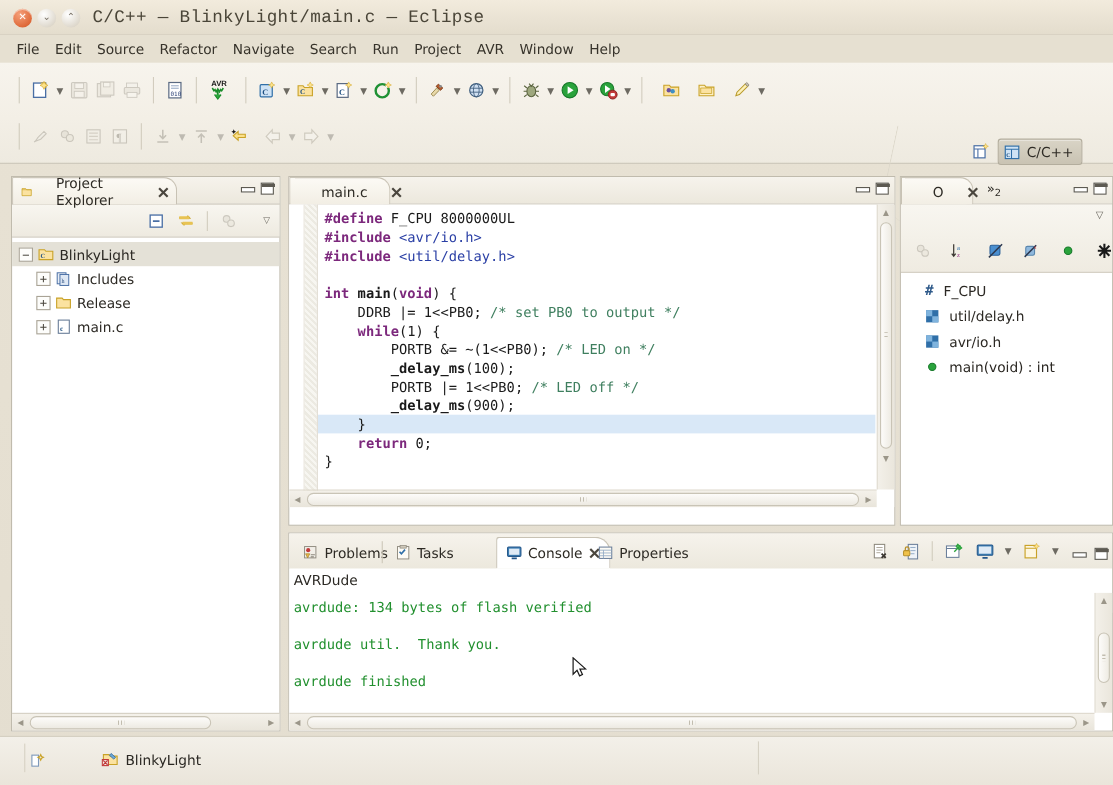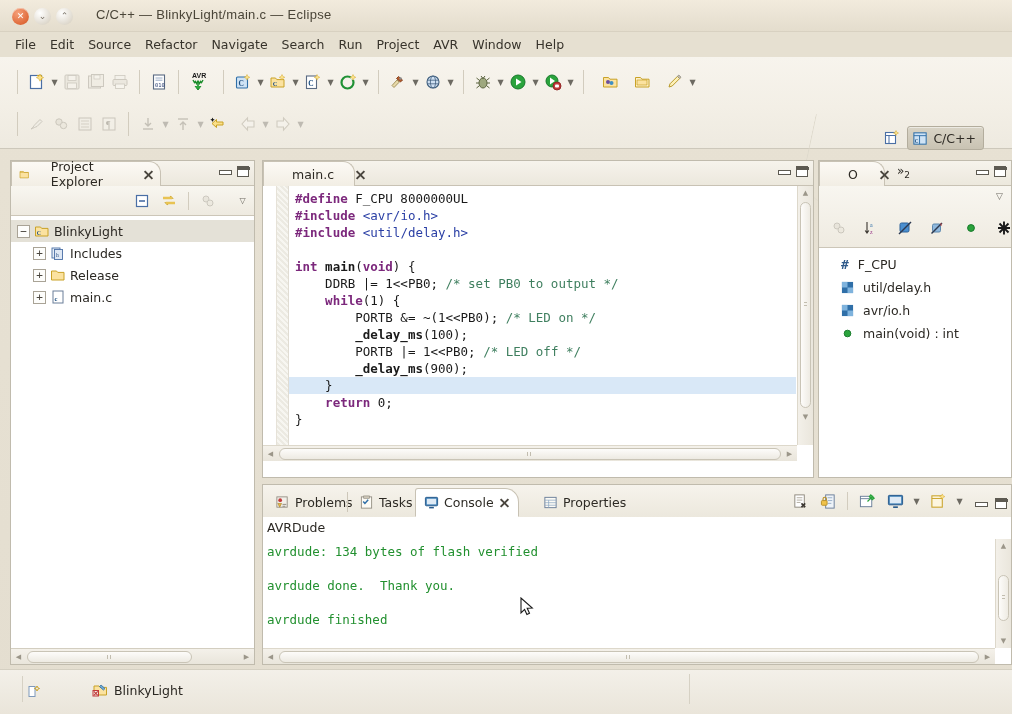--- a/index.html
+++ b/index.html
@@ -29,23 +29,23 @@
   .win-btns { position: absolute; left: 12px; top: 8px; display: flex; gap: 5px; }
   .win-btn {
     width: 17px; height: 17px; border-radius: 50%;
     display: flex; align-items: center; justify-content: center;
     font-size: 9px; color: #fff; line-height: 1;
   }
   .win-close { background: radial-gradient(circle at 35% 30%, #f5a07a, #df6a3a 70%, #c4552a); box-shadow: inset 0 1px 0 rgba(255,255,255,.45); }
   .win-min { background: radial-gradient(circle at 35% 30%, #ffffff, #ddd7cb 75%, #c9c2b4); color: #7a7368; }
   .win-max { background: radial-gradient(circle at 35% 30%, #ffffff, #ddd7cb 75%, #c9c2b4); color: #7a7368; }
   .title-text {
-    position: absolute; left: 96px; top: 7px;
-    font-size: 13px; color: #4a4538; letter-spacing: .3px;
-    font-family: Liberation Sans, sans-serif;
+    position: absolute; left: 84px; top: 7px;
+    font-size: 16px; color: #4a4538; letter-spacing: .3px;
+    font-family: Liberation Mono, monospace;
   }
 
   
   .menubar {
     position: absolute; left: 0; top: 32px; width: 1012px; height: 25px;
     background: #e6e0d1;
     display: flex; align-items: center; padding-left: 8px;
   }
   .menu-item {
     padding: 3px 7px; font-size: 12.5px; color: #37332b; cursor: default;
@@ -231,20 +231,21 @@
     background: linear-gradient(to bottom,#f6f3ec,#ece8dd); }
   .ctab {
     position: absolute; top: 3px; height: 29px; display:flex; align-items:center; gap:5px;
     padding: 0 8px; font-size: 12.5px; color: #2d2a24;
   }
   .ctab-active {
     background: #fff;
     border: 1px solid #c8c2b4; border-bottom: 1px solid #fff;
     border-radius: 3px 14px 0 0;
     font-weight: normal;
+    margin-left: 36px;
   }
   .ctab-sep { position: absolute; top: 7px; width: 1px; height: 20px; background: #cdc7b9; }
   .con-tools { position: absolute; right: 4px; top: 4px; display:flex; align-items:center; gap: 4px; }
   .con-title {
     position: absolute; left: 0; top: 32px; width: 748px; height: 40px;
     background: #fff; border-bottom: 1px solid #d9d4c7;
     font-size: 12.5px; color: #2b2823; padding: 3px 0 0 4px;
   }
   .con-body {
     position: absolute; left: 0; top: 54px; right: 0; bottom: 0; background: #fff;
@@ -838,21 +839,21 @@
         </div>
         <div class="tb-arrow">▼</div>
         <div class="mm-min" style="margin-left:6px;margin-top:5px;"></div>
         <div class="mm-max" style="margin-left:5px;margin-top:5px;"></div>
       </div>
     </div>
 
     <div class="con-title">AVRDude</div>
 
     <div class="con-body">
-      <div class="con-text" id="console-text" style="color: rgb(34, 144, 47);"><div>avrdude: 134 bytes of flash verified</div><div>&nbsp;</div><div>avrdude done.  Thank you.</div><div>&nbsp;</div><div>avrdude finished</div></div>
+      <div class="con-text" id="console-text" style="color: rgb(34, 144, 47);"><div>avrdude: 134 bytes of flash verified</div><div>&nbsp;</div><div>avrdude util.  Thank you.</div><div>&nbsp;</div><div>avrdude finished</div></div>
 
       <div class="vscroll">
         <div class="vs-up">▲</div>
         <div class="vs-thumb" style="height:46px;margin-top:22px;"></div>
         <div class="vs-down" style="position:absolute;bottom:0;left:0;right:0;">▼</div>
       </div>
 
       <div class="hscroll" style="right:16px;">
         <div class="hs-left">◀</div>
         <div class="hs-thumb" style="flex:1;"></div>

